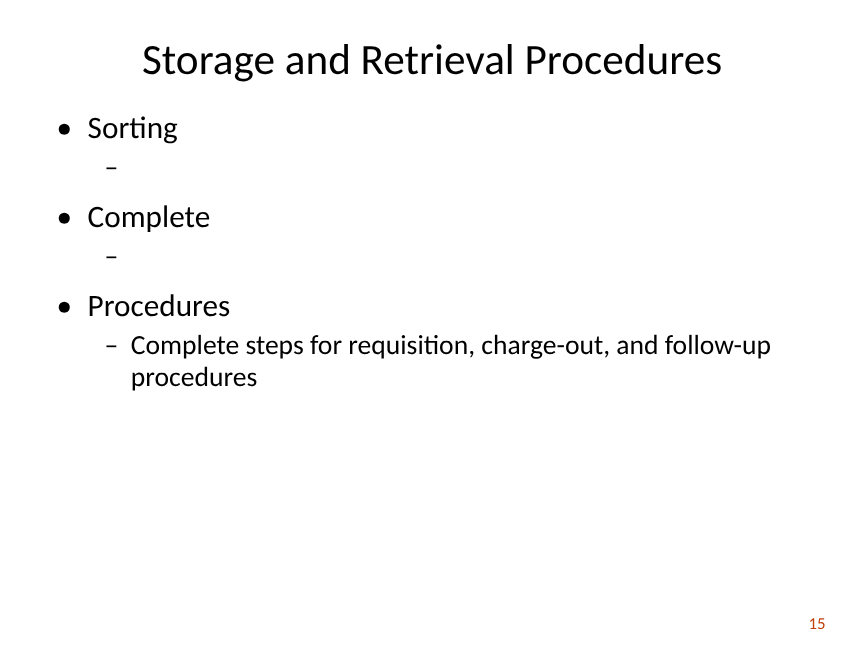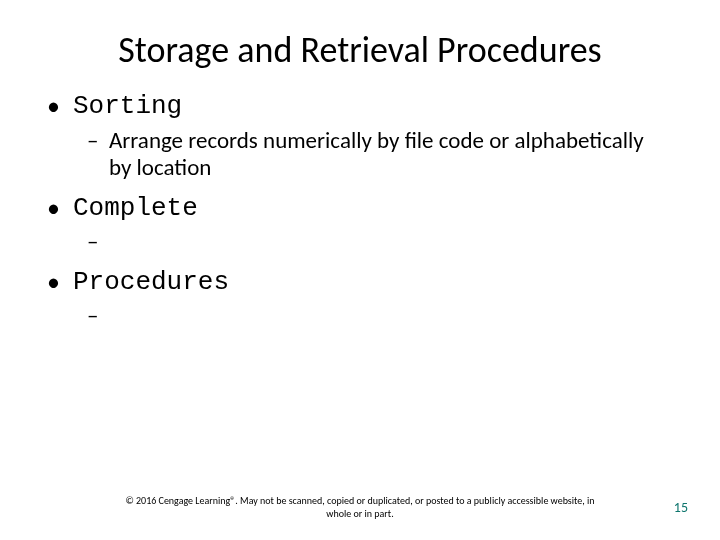--- a/index.html
+++ b/index.html
@@ -33,21 +33,21 @@
     line-height: 1.25;
     margin-bottom: 4px;
     display: flex;
   }
   .lvl1 .bullet {
     width: 28px;
     flex: 0 0 28px;
     text-align: left;
     padding-left: 2px;
   }
-  .lvl1 .txt { flex: 1; font-family: Liberation Mono, monospace; }
+  .lvl1 .txt { flex: 1; }
   .lvl2 {
     font-size: 23px;
     line-height: 1.2;
     margin: 2px 0 10px 0;
     padding-left: 42px;
     display: flex;
   }
   .lvl2 .dash {
     width: 22px;
     flex: 0 0 22px;
@@ -59,56 +59,55 @@
     left: 0;
     width: 100%;
     text-align: center;
     font-size: 10px;
     line-height: 1.25;
     color: #000;
     padding: 0 120px;
   }
   .pagenum {
     position: absolute;
-    bottom: 24px;
+    bottom: 12px;
     right: 32px;
     font-size: 14px;
-    color: #0f766e;
+    color: #c2410c;
   }
 </style>
 </head>
 <body>
 
 <div class="slide">
   <h1 class="title">Storage and Retrieval Procedures</h1>
 
   <div class="content">
 
     <div class="lvl1">
       <span class="bullet">•</span>
       <span class="txt">Sorting</span>
     </div>
     <div class="lvl2">
       <span class="dash">–</span>
-      <span class="txt">Arrange records numerically by file code or alphabetically by location</span>
     </div>
 
     <div class="lvl1">
       <span class="bullet">•</span>
       <span class="txt">Complete</span>
     </div>
     <div class="lvl2">
       <span class="dash">–</span>
     </div>
 
     <div class="lvl1">
       <span class="bullet">•</span>
       <span class="txt">Procedures</span>
     </div>
     <div class="lvl2">
       <span class="dash">–</span>
+      <span class="txt">Complete steps for requisition, charge-out, and follow-up procedures</span>
     </div>
 
   </div>
 
-  <div class="footer">© 2016 Cengage Learning®. May not be scanned, copied or duplicated, or posted to a publicly accessible website, in whole or in part.</div>
   <div class="pagenum">15</div>
 </div>
 
 </body></html>

